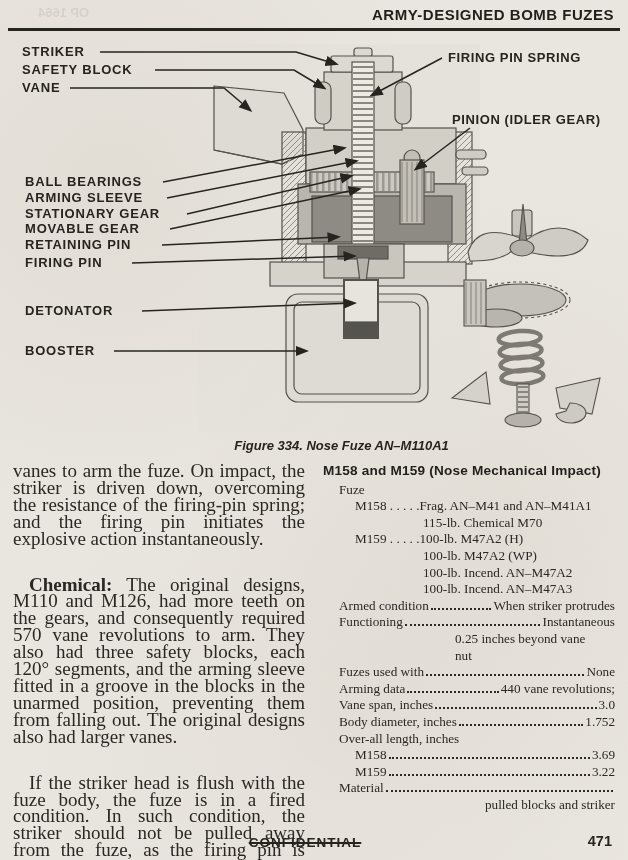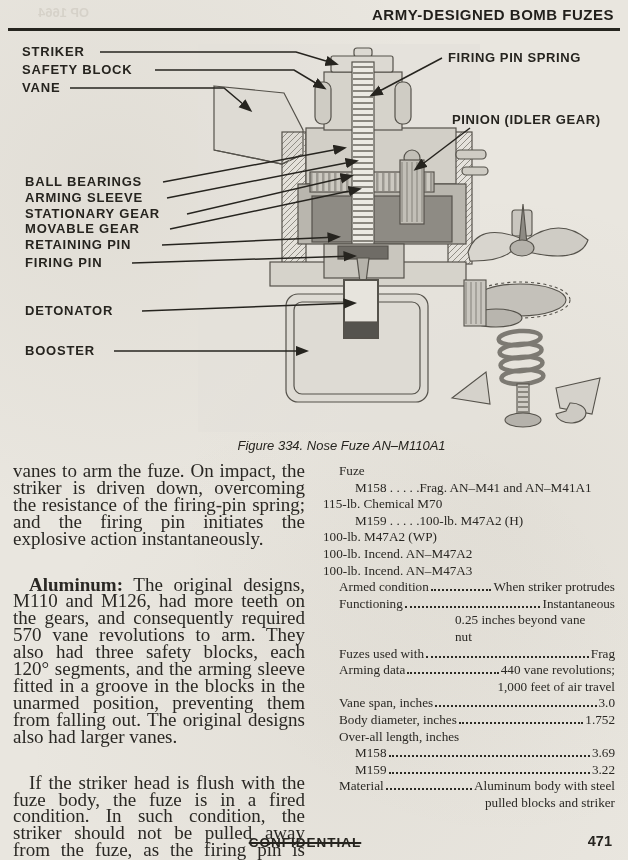--- a/index.html
+++ b/index.html
@@ -14,33 +14,33 @@
          font-family:"Liberation Sans",sans-serif;font-weight:700;font-size:13px;color:#7c7260;}
   .hdr{position:absolute;top:6px;left:0;right:14px;text-align:right;
        font-family:"Liberation Sans",sans-serif;font-weight:700;font-size:15px;
        letter-spacing:.5px;color:#211f1b;}
   .rule{position:absolute;top:28px;left:8px;right:8px;height:2.5px;background:#26251f;}
   svg.fig{position:absolute;top:0;left:0;}
   svg text{font-family:"Liberation Sans",sans-serif;font-weight:700;font-size:13px;
            letter-spacing:.8px;fill:#26241f;}
   svg text.rt{letter-spacing:.6px;}
   .cap{position:absolute;top:438px;left:0;right:0;text-align:center;padding-left:55px;
-       font-family:"Liberation Sans",sans-serif;font-style:italic;font-weight:400;
+       font-family:"Liberation Sans",sans-serif;font-style:italic;font-weight:700;
        font-size:13px;color:#26241f;}
   .cols{position:absolute;top:463px;left:13px;right:13px;display:flex;gap:18px;}
   .colL{width:292px;font-size:19px;line-height:16.9px;text-align:justify;}
   .colL p{margin:0 0 29px 0;}
   .colL p.ind{text-indent:16px;}
   .colR{flex:1;font-size:13.2px;line-height:16.6px;}
   .colR h2{margin:0 0 2px 0;font-family:"Liberation Sans",sans-serif;font-weight:700;
            font-size:13.6px;letter-spacing:.2px;color:#211f1b;}
   .row{display:flex;align-items:baseline;}
   .l1{margin-left:16px;}
   .l2{margin-left:32px;}
-  .cont-a{display:block;}
+  .cont-a{margin-left:100px;display:block;}
   .cont-b{margin-left:132px;display:block;}
   .cont-r{display:block;text-align:right;}
   .dots{flex:1;border-bottom:2px dotted #2b2a24;margin:0 2px 3px 2px;min-width:10px;}
   .fdots{white-space:pre;}
   .ftr-conf{position:absolute;top:835px;left:50%;transform:translateX(-58%);
        font-family:"Liberation Sans",sans-serif;font-weight:700;font-size:13.5px;
        letter-spacing:1px;color:#26241f;text-decoration:line-through;
        text-decoration-thickness:1.5px;text-align:center;}
   .ftr-num{position:absolute;top:833px;right:16px;
        font-family:"Liberation Sans",sans-serif;font-weight:600;font-size:14.5px;color:#26241f;}
@@ -164,25 +164,26 @@
     <text x="25" y="355">BOOSTER</text>
     <text x="448" y="62" class="rt">FIRING PIN SPRING</text>
     <text x="452" y="124" class="rt">PINION (IDLER GEAR)</text>
   </svg>
 
   <div class="cap">Figure 334.   Nose Fuze AN–M110A1</div>
 
   <div class="cols">
     <div class="colL">
       <p>vanes to arm the fuze. On impact, the striker is driven down, overcoming the resistance of the firing-pin spring; and the firing pin initiates the explosive action instantaneously.</p>
-      <p class="ind"><b>Aluminum:</b><span> The original designs, M110 and M126, had more teeth on the gears, and consequently required 570 vane revolutions to arm. They also had three safety blocks, each 120° segments, and the arming sleeve fitted in a groove in the blocks in the unarmed position, preventing them from falling out. The original designs also had larger vanes.</span></p>
+      <p class="ind"><b>Chemical:</b><span> The original designs, M110 and M126, had more teeth on the gears, and consequently required 570 vane revolutions to arm. They also had three safety blocks, each 120° segments, and the arming sleeve fitted in a groove in the blocks in the unarmed position, preventing them from falling out. The original designs also had larger vanes.</span></p>
       <p class="ind">If the striker head is flush with the fuze body, the fuze is in a fired condition. In such condition, the striker should not be pulled away from the fuze, as the firing pin is sensitive and withdrawal might create sufficient friction to ignite the primer.</p>
     </div>
 
     <div class="colR">
+      <h2>M158 and M159 (Nose Mechanical Impact)</h2>
 
       <div class="row l1">
           <span>Fuze</span>
         </div>
       <div class="row l2">
           <span>M158</span>
           <span class="fdots"> . . . . .</span>
           <span>Frag. AN–M41 and AN–M41A1</span>
         </div>
       <div class="cont-a"><span>115-lb. Chemical M70</span></div>
@@ -202,28 +203,27 @@
       <div class="row l1">
           <span>Functioning</span>
           <span class="dots"></span>
           <span>Instantaneous</span>
         </div>
       <div class="cont-b"><span>0.25 inches beyond vane</span></div>
       <div class="cont-b"><span>nut</span></div>
       <div class="row l1">
           <span>Fuzes used with</span>
           <span class="dots"></span>
-          <span>Frag</span>
+          <span>None</span>
         </div>
       <div class="row l1">
           <span>Arming data</span>
           <span class="dots"></span>
           <span>440 vane revolutions;</span>
         </div>
-      <div class="cont-r"><span>1,000 feet of air travel</span></div>
       <div class="row l1">
           <span>Vane span, inches</span>
           <span class="dots"></span>
           <span>3.0</span>
         </div>
       <div class="row l1">
           <span>Body diameter, inches</span>
           <span class="dots"></span>
           <span>1.752</span>
         </div>
@@ -236,21 +236,20 @@
           <span>3.69</span>
         </div>
       <div class="row l2">
           <span>M159</span>
           <span class="dots"></span>
           <span>3.22</span>
         </div>
       <div class="row l1">
           <span>Material</span>
           <span class="dots"></span>
-          <span>Aluminum body with steel</span>
         </div>
       <div class="cont-r"><span>pulled blocks and striker</span></div>
     </div>
   </div>
 
   <div class="ftr-conf">CONFIDENTIAL</div>
   <div class="ftr-num">471</div>
 
 </div>
 

